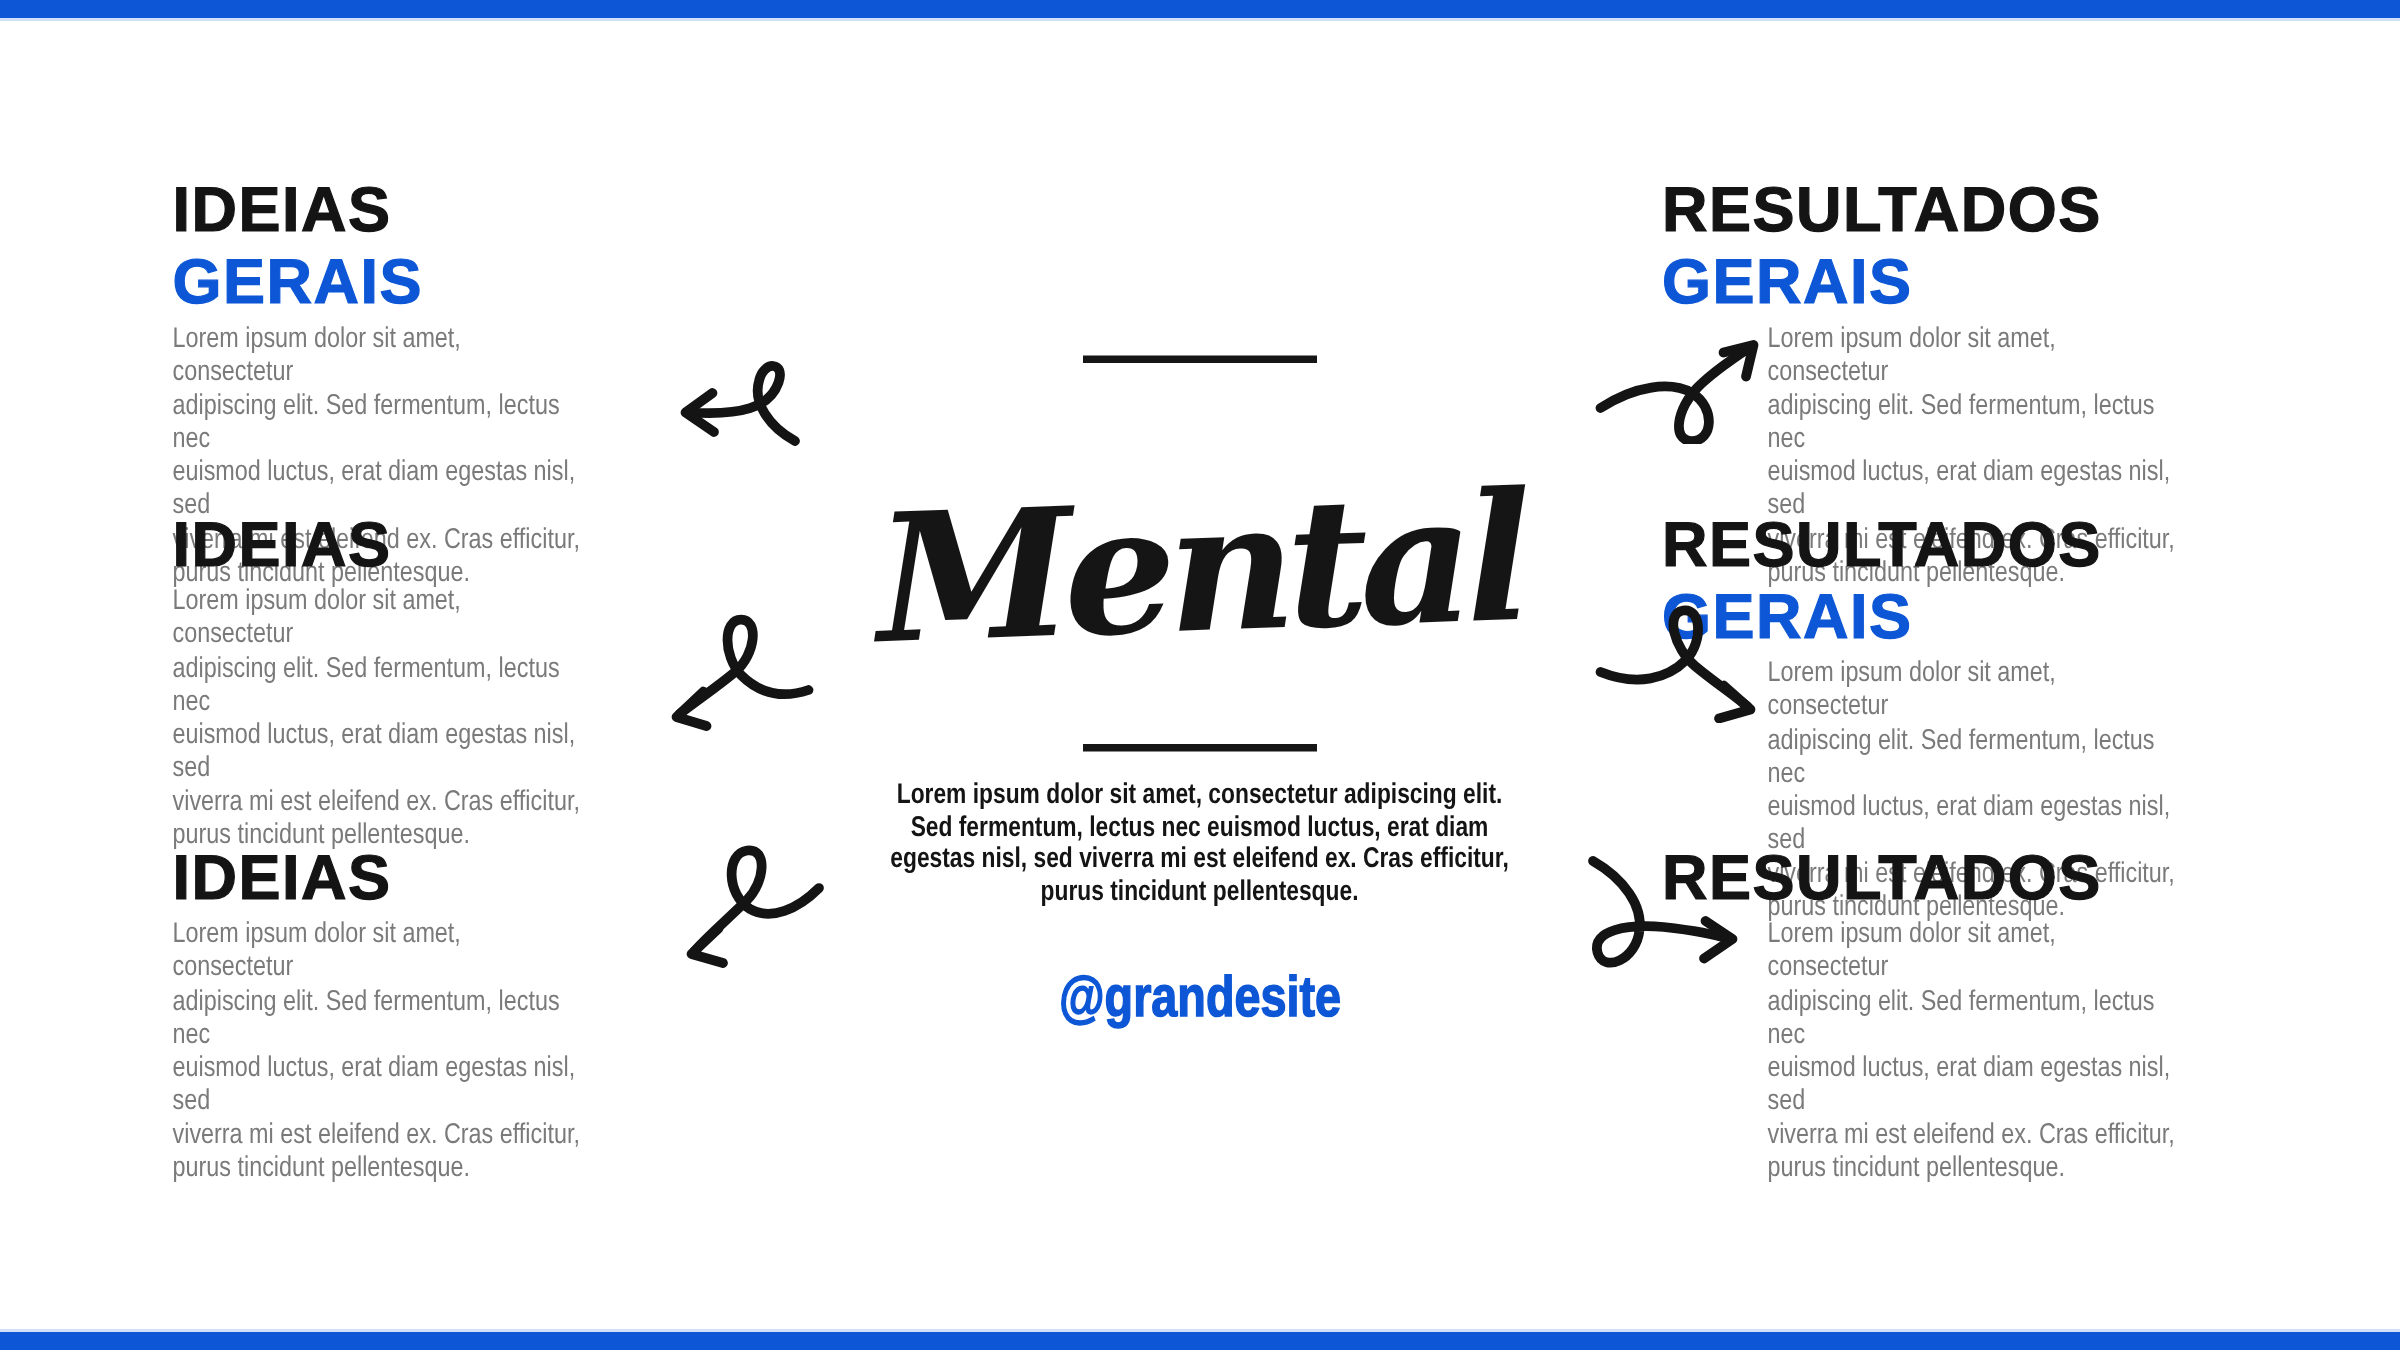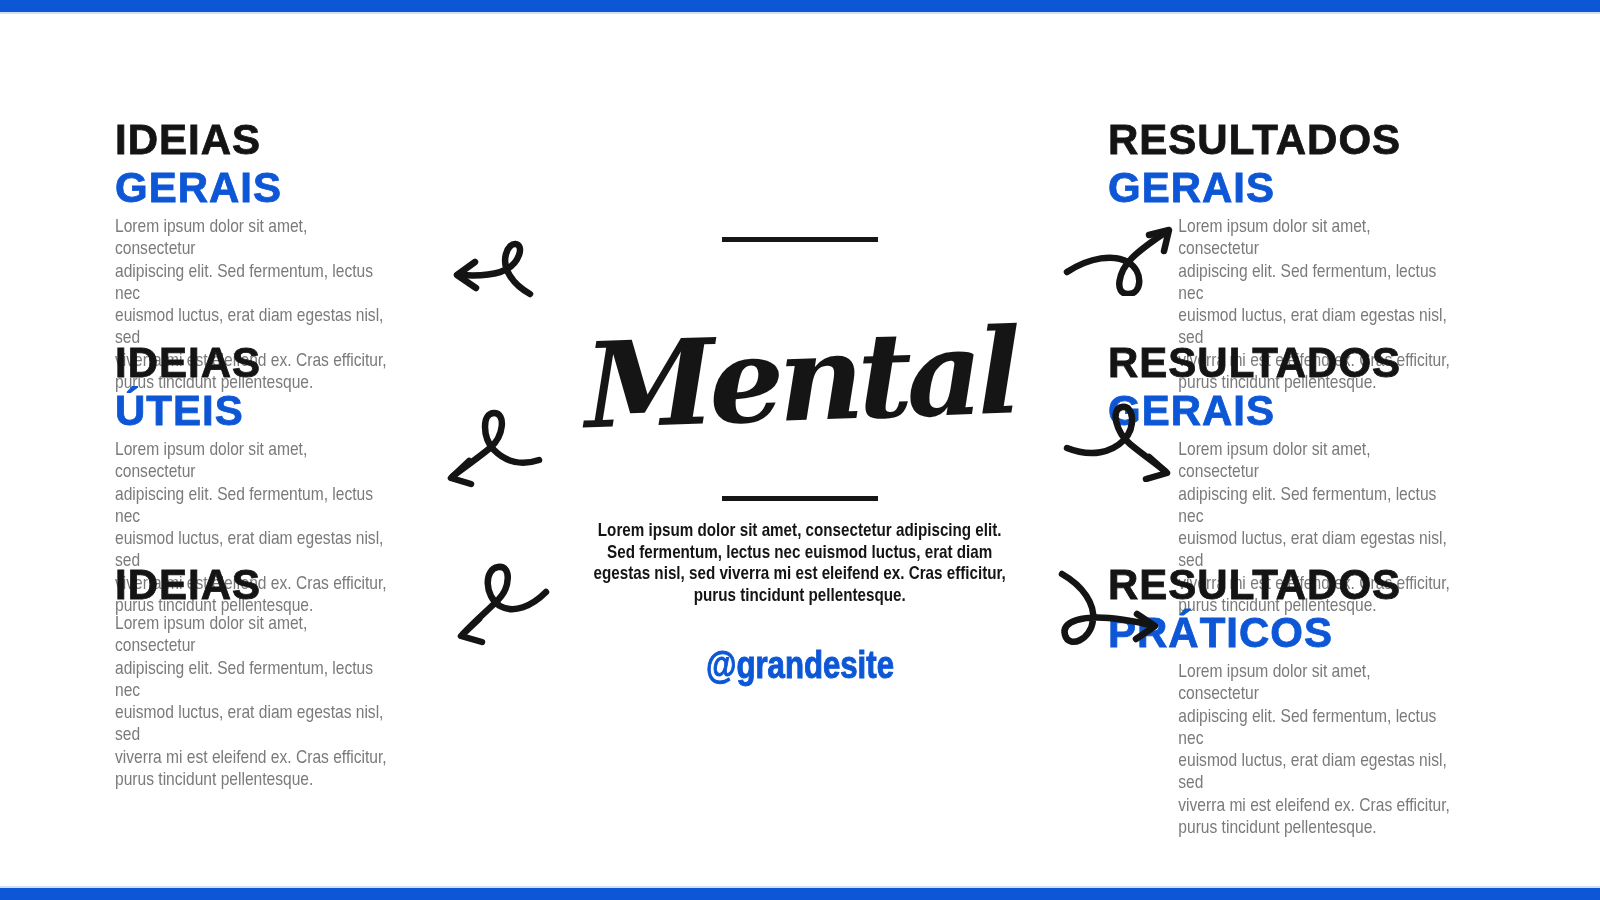--- a/index.html
+++ b/index.html
@@ -84,21 +84,20 @@
     <div class="sec-body">Lorem ipsum dolor sit amet, consectetur
 adipiscing elit. Sed fermentum, lectus nec
 euismod luctus, erat diam egestas nisl, sed
 viverra mi est eleifend ex. Cras efficitur,
 purus tincidunt pellentesque.</div>
   </div>
 
   <div class="section" id="sec-l2">
     <div class="sec-title">
       <div class="line1">IDEIAS</div>
-      <div class="line2">ÚTEIS</div>
     </div>
     <div class="sec-body">Lorem ipsum dolor sit amet, consectetur
 adipiscing elit. Sed fermentum, lectus nec
 euismod luctus, erat diam egestas nisl, sed
 viverra mi est eleifend ex. Cras efficitur,
 purus tincidunt pellentesque.</div>
   </div>
 
   <div class="section" id="sec-l3">
     <div class="sec-title">
@@ -131,21 +130,20 @@
     <div class="sec-body">Lorem ipsum dolor sit amet, consectetur
 adipiscing elit. Sed fermentum, lectus nec
 euismod luctus, erat diam egestas nisl, sed
 viverra mi est eleifend ex. Cras efficitur,
 purus tincidunt pellentesque.</div>
   </div>
 
   <div class="section right" id="sec-r3">
     <div class="sec-title">
       <div class="line1">RESULTADOS</div>
-      <div class="line2">PRÁTICOS</div>
     </div>
     <div class="sec-body">Lorem ipsum dolor sit amet, consectetur
 adipiscing elit. Sed fermentum, lectus nec
 euismod luctus, erat diam egestas nisl, sed
 viverra mi est eleifend ex. Cras efficitur,
 purus tincidunt pellentesque.</div>
   </div>
 
   <div class="center-rule" id="rule-top"></div>
   <div class="mental">Mental</div>

